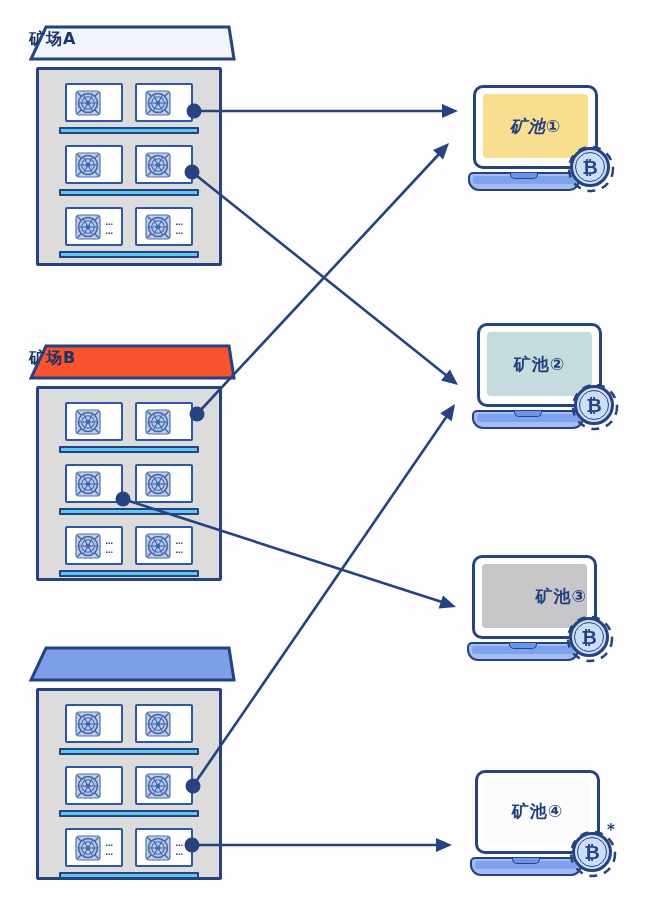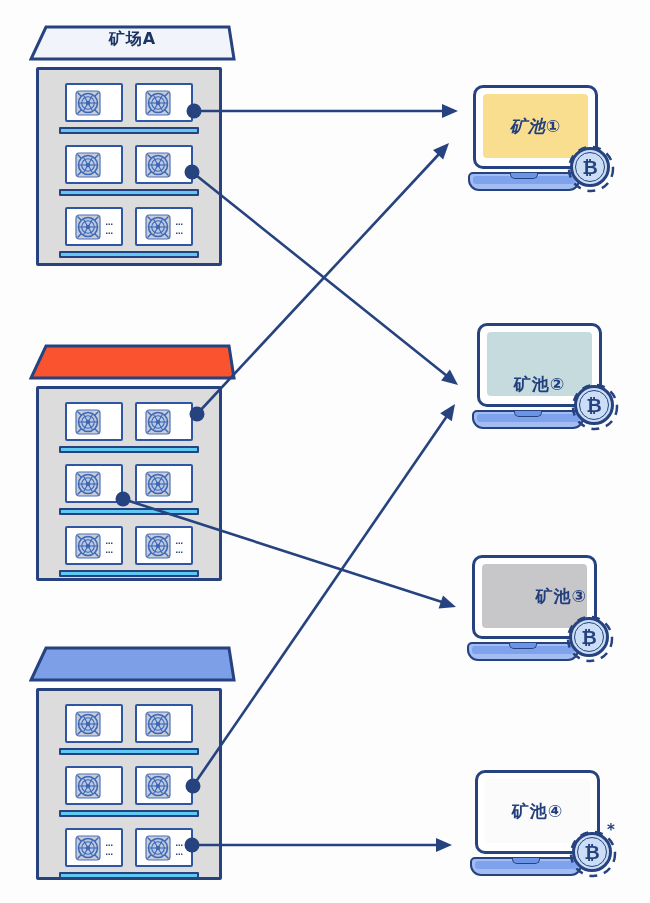--- a/index.html
+++ b/index.html
@@ -9,21 +9,21 @@
   
   .overlay { position:absolute; left:0; top:0; width:650px; height:903px; z-index:30; pointer-events:none; }
 
   
   .farm { position:absolute; width:207px; z-index:10; }
   .farm-a { left:29px; top:25px; }
   .farm-b { left:29px; top:344px; }
   .farm-c { left:29px; top:646px; }
   .roof { position:relative; width:207px; height:36px; }
   .roof svg { display:block; width:207px; height:36px; }
-  .roof-label { position:absolute; left:0; top:4px; width:100%; text-align:center;
+  .roof-label { position:absolute; left:0; top:4px; width:100%; 
                 font-size:16px; font-weight:bold; color:#1c3464; letter-spacing:1px; }
   .roof-a polygon { fill:#f1f5fb; }
   .roof-b polygon { fill:#f95330; }
   .roof-c polygon { fill:#7c9fe8; }
   .building { width:186px; height:199px; margin:6px 0 0 7px; background:#dcdcdc;
               border:3px solid #26437f; border-radius:2px; padding-top:13px; overflow:hidden; }
   .farm-b .building { height:195px; }
   .farm-c .building { height:192px; }
   .row-block { margin-bottom:11px; }
   .miner-row { display:flex; justify-content:center; gap:12px; margin-bottom:5px; }
@@ -226,20 +226,21 @@
         <div class="shelf"></div>
       </div>
     </div>
   </div>
 
   <div class="farm farm-b">
     <div class="roof roof-b">
       <svg viewBox="0 0 207 36">
           <polygon points="17,2 200,2 205,34 2,34" stroke="#26437f" stroke-width="3"></polygon>
         </svg>
+      <span class="roof-label">矿场B</span>
     </div>
     <div class="building">
       <div class="row-block">
         <div class="miner-row">
           <div class="miner">
             <span class="fan">
                 <svg viewBox="0 0 26 26">
                   <rect x="1" y="1" width="24" height="24" rx="3" fill="#c9cdd6" stroke="#4b6fb9" stroke-width="1.2"></rect>
                   <line x1="2.5" y1="2.5" x2="23.5" y2="23.5" stroke="#3c68b5" stroke-width="1.4"></line>
                   <line x1="23.5" y1="2.5" x2="2.5" y2="23.5" stroke="#3c68b5" stroke-width="1.4"></line>
@@ -521,21 +522,21 @@
           <circle cx="24" cy="24" r="22" fill="none" stroke="#26437f" stroke-width="2.5" stroke-dasharray="8 7"></circle>
         </svg>
     </div>
     <div class="coin">
       <span class="coin-b">₿</span>
     </div>
   </div>
 
   <div class="pool pool-2">
     <div class="bezel">
-      <div class="screen" style="background-color: rgb(197, 219, 221); align-items: flex-end;">
+      <div class="screen" style="background-color: rgb(197, 219, 221);">
         <span class="pool-label">矿池②</span>
       </div>
     </div>
     <div class="base">
         <div class="deck"></div>
         <div class="notch"></div>
       </div>
     <div class="coin-ring">
       <svg width="48" height="48">
           <circle cx="24" cy="24" r="22" fill="none" stroke="#26437f" stroke-width="2.5" stroke-dasharray="8 7"></circle>

